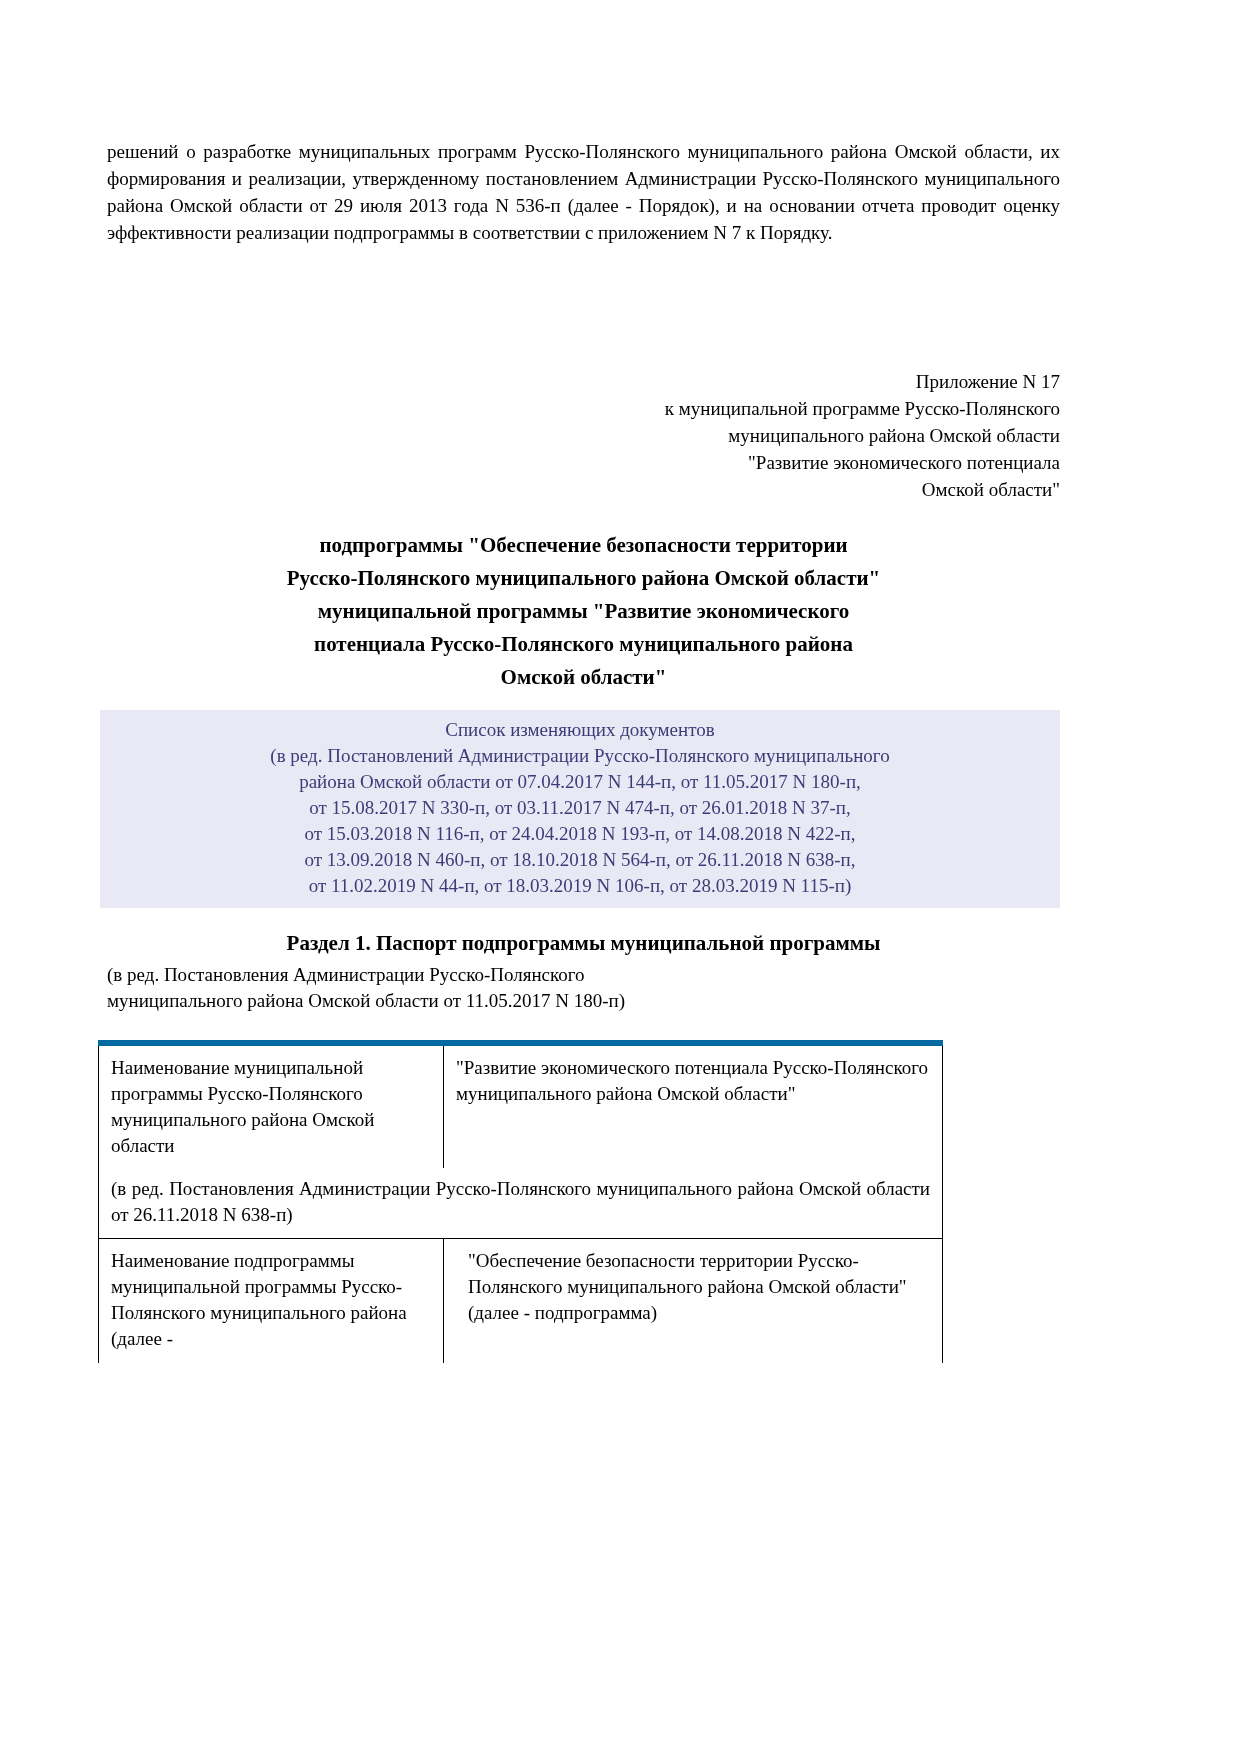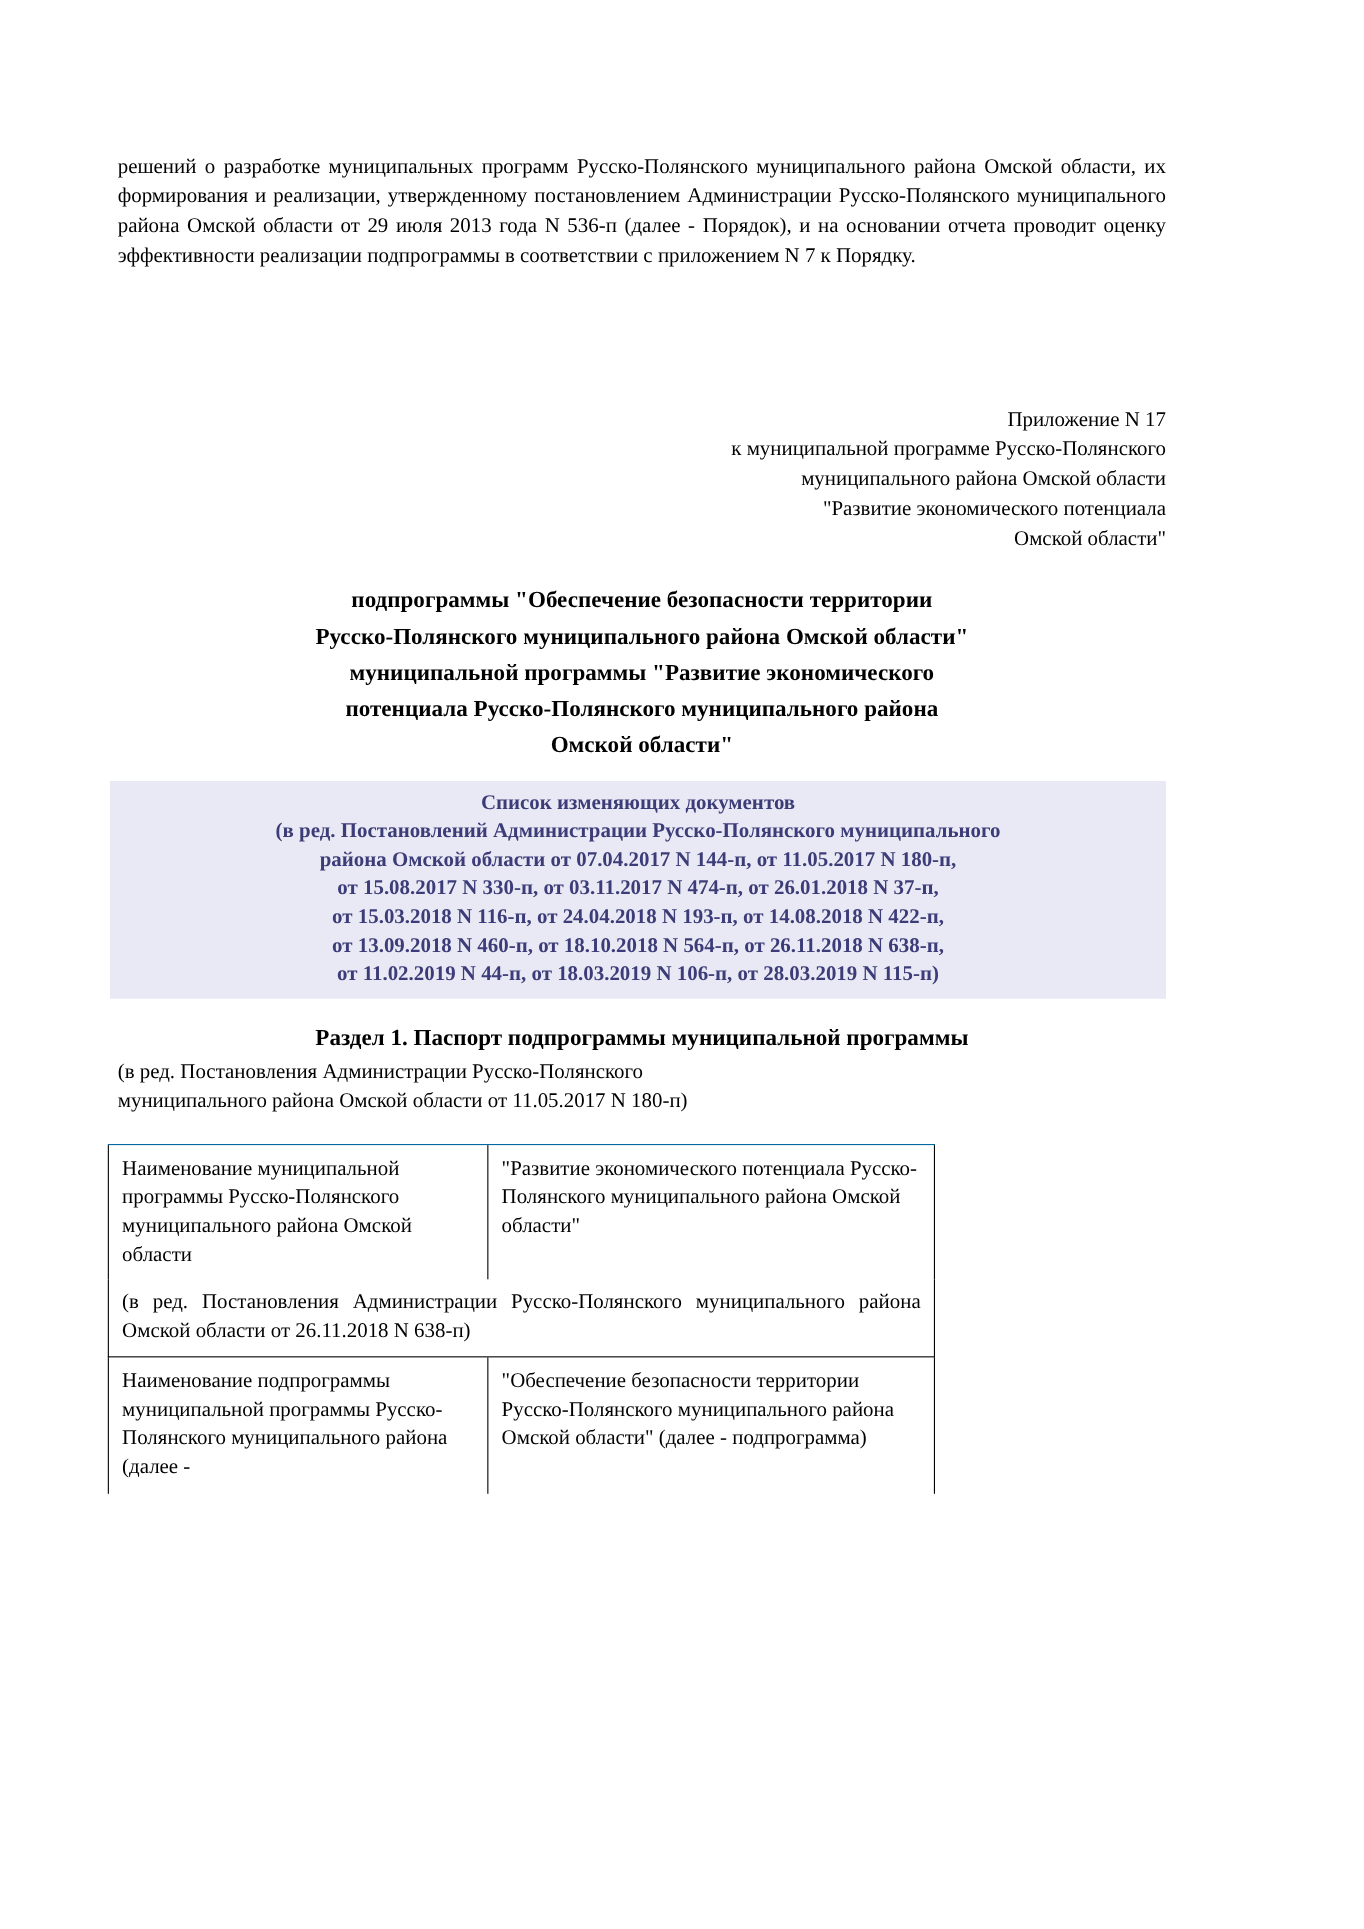--- a/index.html
+++ b/index.html
@@ -53,23 +53,23 @@
     line-height: 30px;
   }
   .section-subtitle {
     margin-top: 4px;
     text-align: left;
     line-height: 26px;
   }
   .doc-table {
     margin-top: 26px;
     margin-left: -9px;
-    width: 752px;
+    width: 845px;
     box-sizing: border-box;
-    border-top: 1px solid #0369a1;
+    border-top: 6px solid #0369a1;
     line-height: 26px;
   }
   .t-row-split {
     display: flex;
     border-left: 1px solid #000;
     border-right: 1px solid #000;
   }
   .t-cell-label {
     width: 345px;
     box-sizing: border-box;
@@ -82,20 +82,21 @@
   }
   .t-row-note {
     border-left: 1px solid #000;
     border-right: 1px solid #000;
     border-bottom: 1px solid #000;
     padding: 8px 12px 10px 12px;
     text-align: justify;
   }
   .t-row-cut {
     min-height: 124px; 
+    gap: 12px;
   }
 </style>
 </head>
 <body>
 
 <div class="page">
   <div class="content">
 
     <div class="intro-paragraph">решений о разработке муниципальных программ Русско-Полянского муниципального района Омской области, их формирования и реализации, утвержденному постановлением Администрации Русско-Полянского муниципального района Омской области от 29 июля 2013 года N 536-п (далее - Порядок), и на основании отчета проводит оценку эффективности реализации подпрограммы в соответствии с приложением N 7 к Порядку.</div>
 
@@ -108,21 +109,21 @@
     </div>
 
     <div class="passport-heading">
       <div>подпрограммы "Обеспечение безопасности территории</div>
       <div>Русско-Полянского муниципального района Омской области"</div>
       <div>муниципальной программы "Развитие экономического</div>
       <div>потенциала Русско-Полянского муниципального района</div>
       <div>Омской области"</div>
     </div>
 
-    <div class="amendments-box" style="background: rgb(233, 233, 245); color: rgb(60, 60, 120); font-weight: bold;">
+    <div class="amendments-box" style="background: rgb(233, 233, 245); color: rgb(60, 60, 120);">
       <div>Список изменяющих документов</div>
       <div>(в ред. Постановлений Администрации Русско-Полянского муниципального</div>
       <div>района Омской области от 07.04.2017 N 144-п, от 11.05.2017 N 180-п,</div>
       <div>от 15.08.2017 N 330-п, от 03.11.2017 N 474-п, от 26.01.2018 N 37-п,</div>
       <div>от 15.03.2018 N 116-п, от 24.04.2018 N 193-п, от 14.08.2018 N 422-п,</div>
       <div>от 13.09.2018 N 460-п, от 18.10.2018 N 564-п, от 26.11.2018 N 638-п,</div>
       <div>от 11.02.2019 N 44-п, от 18.03.2019 N 106-п, от 28.03.2019 N 115-п)</div>
     </div>
 
     <div class="section-title">Раздел 1. Паспорт подпрограммы муниципальной программы</div>

